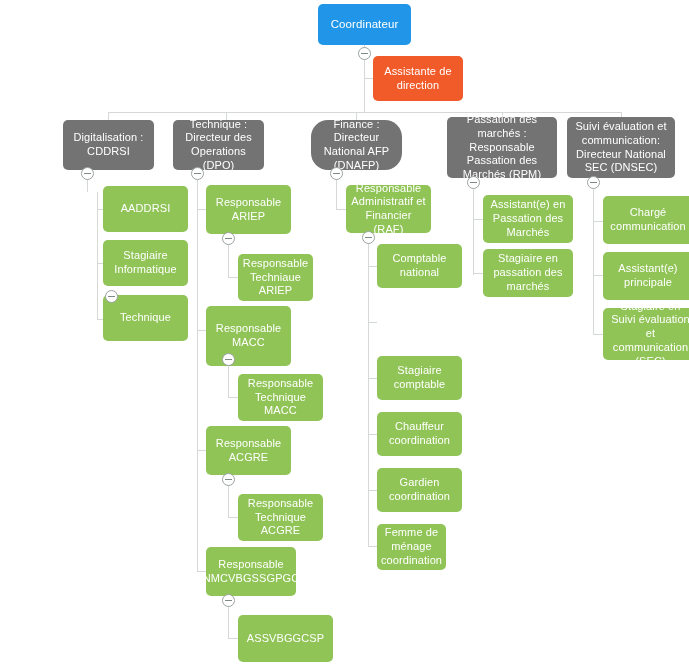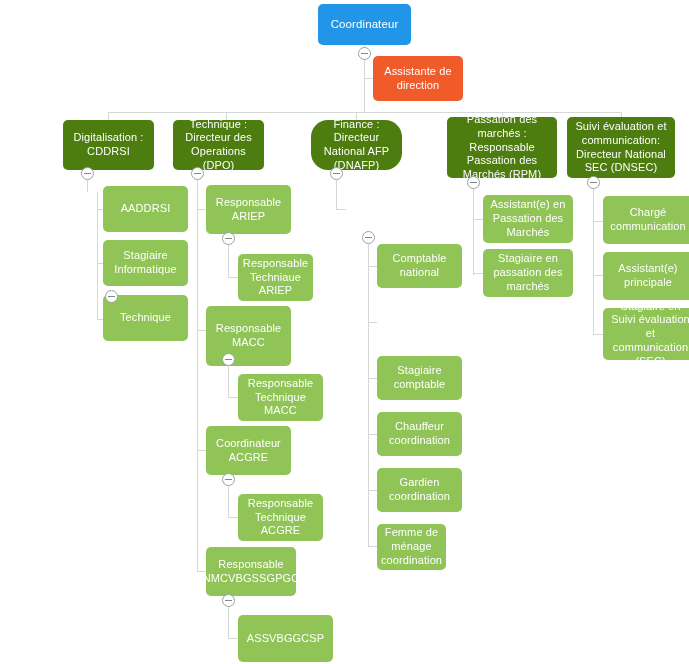--- a/index.html
+++ b/index.html
@@ -35,21 +35,21 @@
     user-select: none;
   }
   .node.root {
     background: #2196e8;
     font-size: 11.5px;
   }
   .node.assist {
     background: #f15a29;
   }
   .node.dept {
-    background: #4d7c0f;
+    background: #737373;
     font-size: 11px;
   }
   .node.sub {
     background: #8cc152;
     background: #90c456;
     font-size: 11px;
   }
   .edge {
     position: absolute;
     background: #d4d9d6;
@@ -171,26 +171,27 @@
   <div class="node sub" style="left:67px; top:186px; width:85px; height:46px;">AADDRSI</div>
   <div class="node sub" style="left:67px; top:240px; width:85px; height:46px;">Stagiaire Informatique</div>
   <div class="node sub" style="left:67px; top:295px; width:85px; height:46px;">Technique</div>
 
   <div class="node sub" style="left:170px; top:185px; width:85px; height:49px;">Responsable ARIEP</div>
   <div class="node sub" style="left:202px; top:254px; width:75px; height:47px;">Responsable Techniaue ARIEP</div>
 
   <div class="node sub" style="left:170px; top:306px; width:85px; height:60px;">Responsable MACC</div>
   <div class="node sub" style="left:202px; top:374px; width:85px; height:47px;">Responsable Technique MACC</div>
 
-  <div class="node sub" style="left:170px; top:426px; width:85px; height:49px;">Coordinateur ACGRE</div>
+  <div class="node sub" style="left:170px; top:426px; width:85px; height:49px;">Responsable ACGRE</div>
   <div class="node sub" style="left:202px; top:494px; width:85px; height:47px;">Responsable Technique ACGRE</div>
 
   <div class="node sub" style="left:170px; top:547px; width:90px; height:49px;">Responsable NMCVBGSSGPGC</div>
   <div class="node sub" style="left:202px; top:615px; width:95px; height:47px;">ASSVBGGCSP</div>
 
+  <div class="node sub" style="left:310px; top:185px; width:85px; height:48px;">Responsable Administratif et Financier (RAF)</div>
   <div class="node sub" style="left:341px; top:244px; width:85px; height:44px;">Comptable national</div>
   <div class="node sub" style="left:341px; top:356px; width:85px; height:44px;">Stagiaire comptable</div>
   <div class="node sub" style="left:341px; top:412px; width:85px; height:44px;">Chauffeur coordination</div>
   <div class="node sub" style="left:341px; top:468px; width:85px; height:44px;">Gardien coordination</div>
   <div class="node sub" style="left:341px; top:524px; width:69px; height:46px;">Femme de ménage coordination</div>
 
   <div class="node sub" style="left:447px; top:195px; width:90px; height:48px;">Assistant(e) en Passation des Marchés</div>
   <div class="node sub" style="left:447px; top:249px; width:90px; height:48px;">Stagiaire en passation des marchés</div>
 
   <div class="node sub" style="left:567px; top:196px; width:90px; height:48px;">Chargé communication</div>

